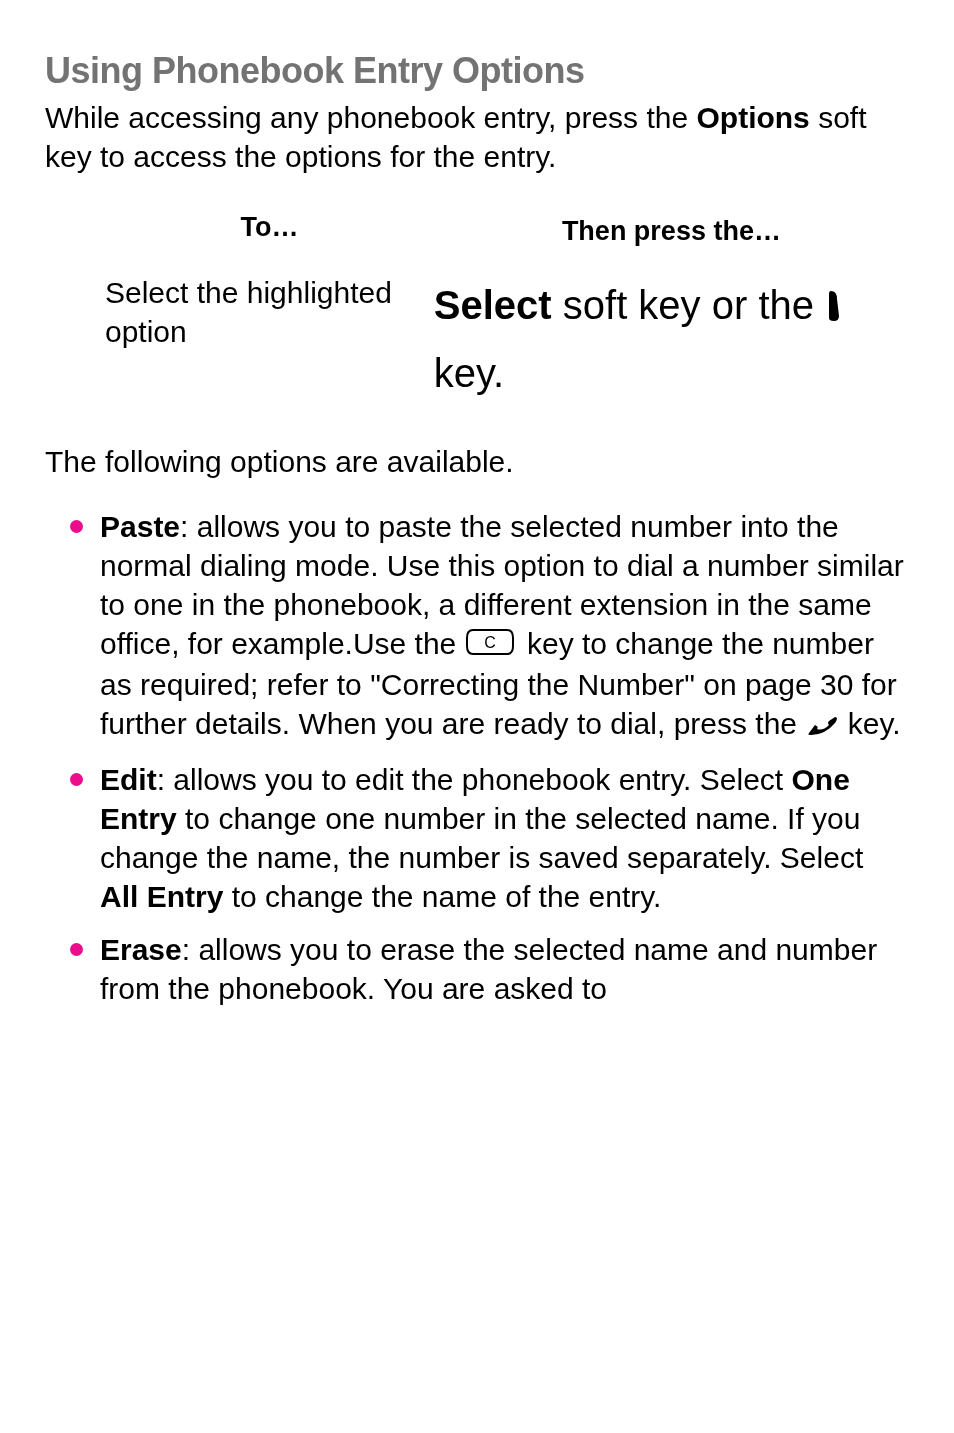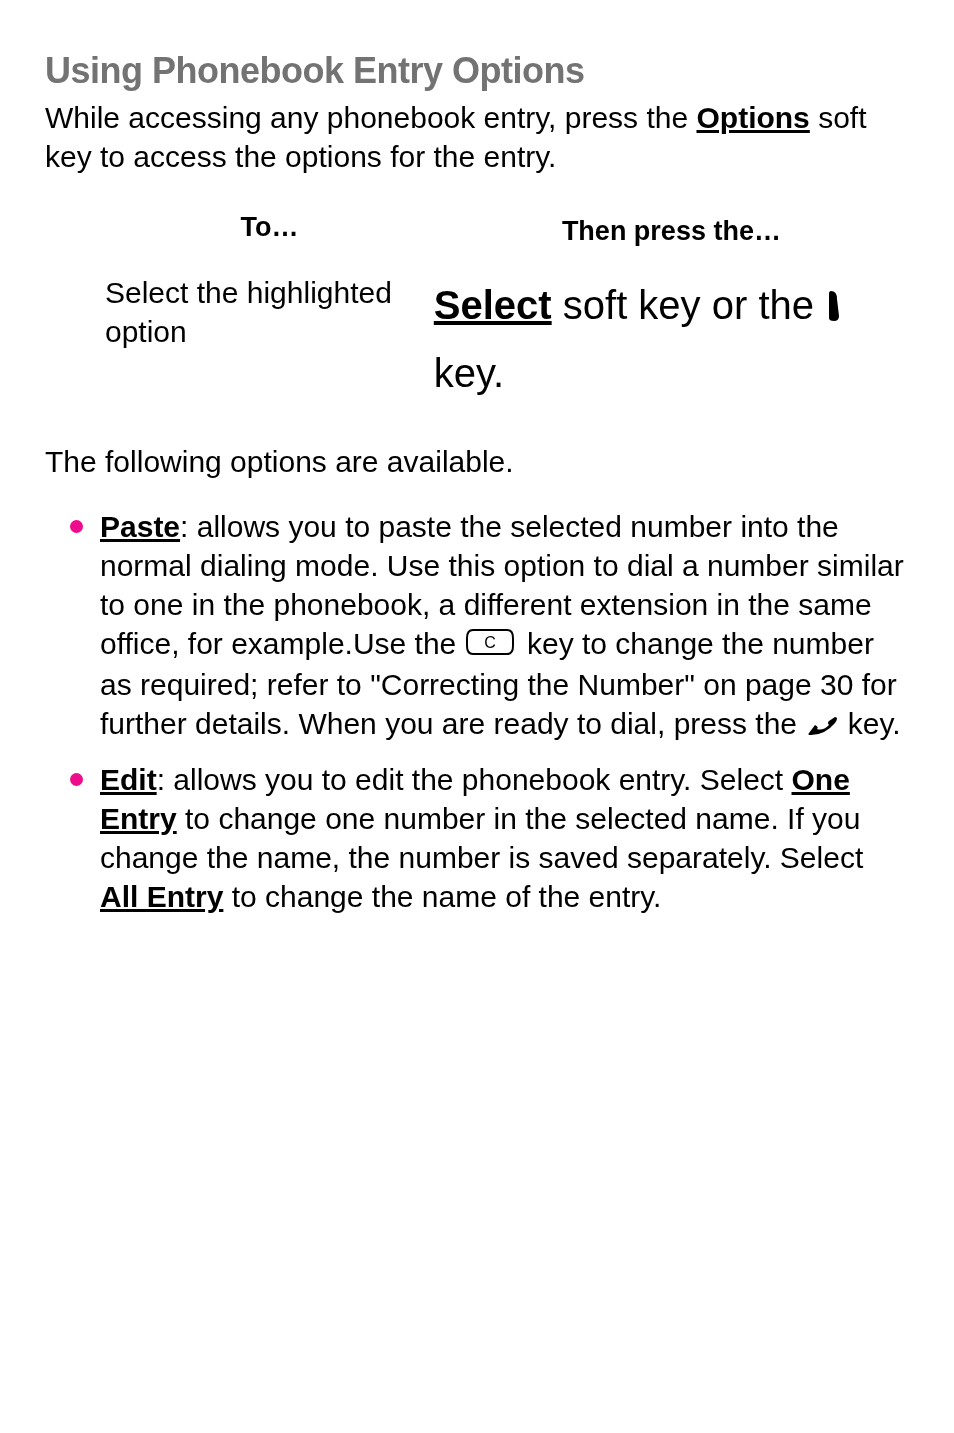--- a/index.html
+++ b/index.html
@@ -19,21 +19,20 @@
       margin-bottom: 6px;
       letter-spacing: -0.5px;
     }
     .intro {
       font-size: 30px;
       line-height: 1.3;
       margin-bottom: 24px;
     }
     .bold {
       font-weight: bold;
-      text-decoration: underline;
     }
     .table {
       display: table;
       width: 100%;
       margin-bottom: 30px;
     }
     .table-row {
       display: table-row;
     }
     .table-cell {
@@ -157,16 +156,19 @@
     </span><span> key to change the number as required; refer to "Correcting the Number" on page 30 for further details. When you are ready to dial, press the </span>
     <span class="call-key">
       <svg width="34" height="24" viewBox="0 0 34 24">
         <path d="M 4 20 Q 2 22 6 22 Q 20 22 30 10 Q 34 4 30 4 L 24 8 Q 22 10 24 12 Q 18 18 12 16 Q 14 14 10 12 Z" fill="#000"></path>
       </svg>
     </span><span> key.</span>
   </li>
   <li>
     <span class="bold">Edit</span><span>: allows you to edit the phonebook entry. Select </span><span class="bold">One Entry</span><span> to change one number in the selected name. If you change the name, the number is saved separately. Select </span><span class="bold">All Entry</span><span> to change the name of the entry.</span>
   </li>
+  <li>
+    <span class="bold">Erase</span><span>: allows you to erase the selected name and number from the phonebook. You are asked to</span>
+  </li>
 </ul>
 
 <div class="footer">
 </div>
 
 </body></html>

